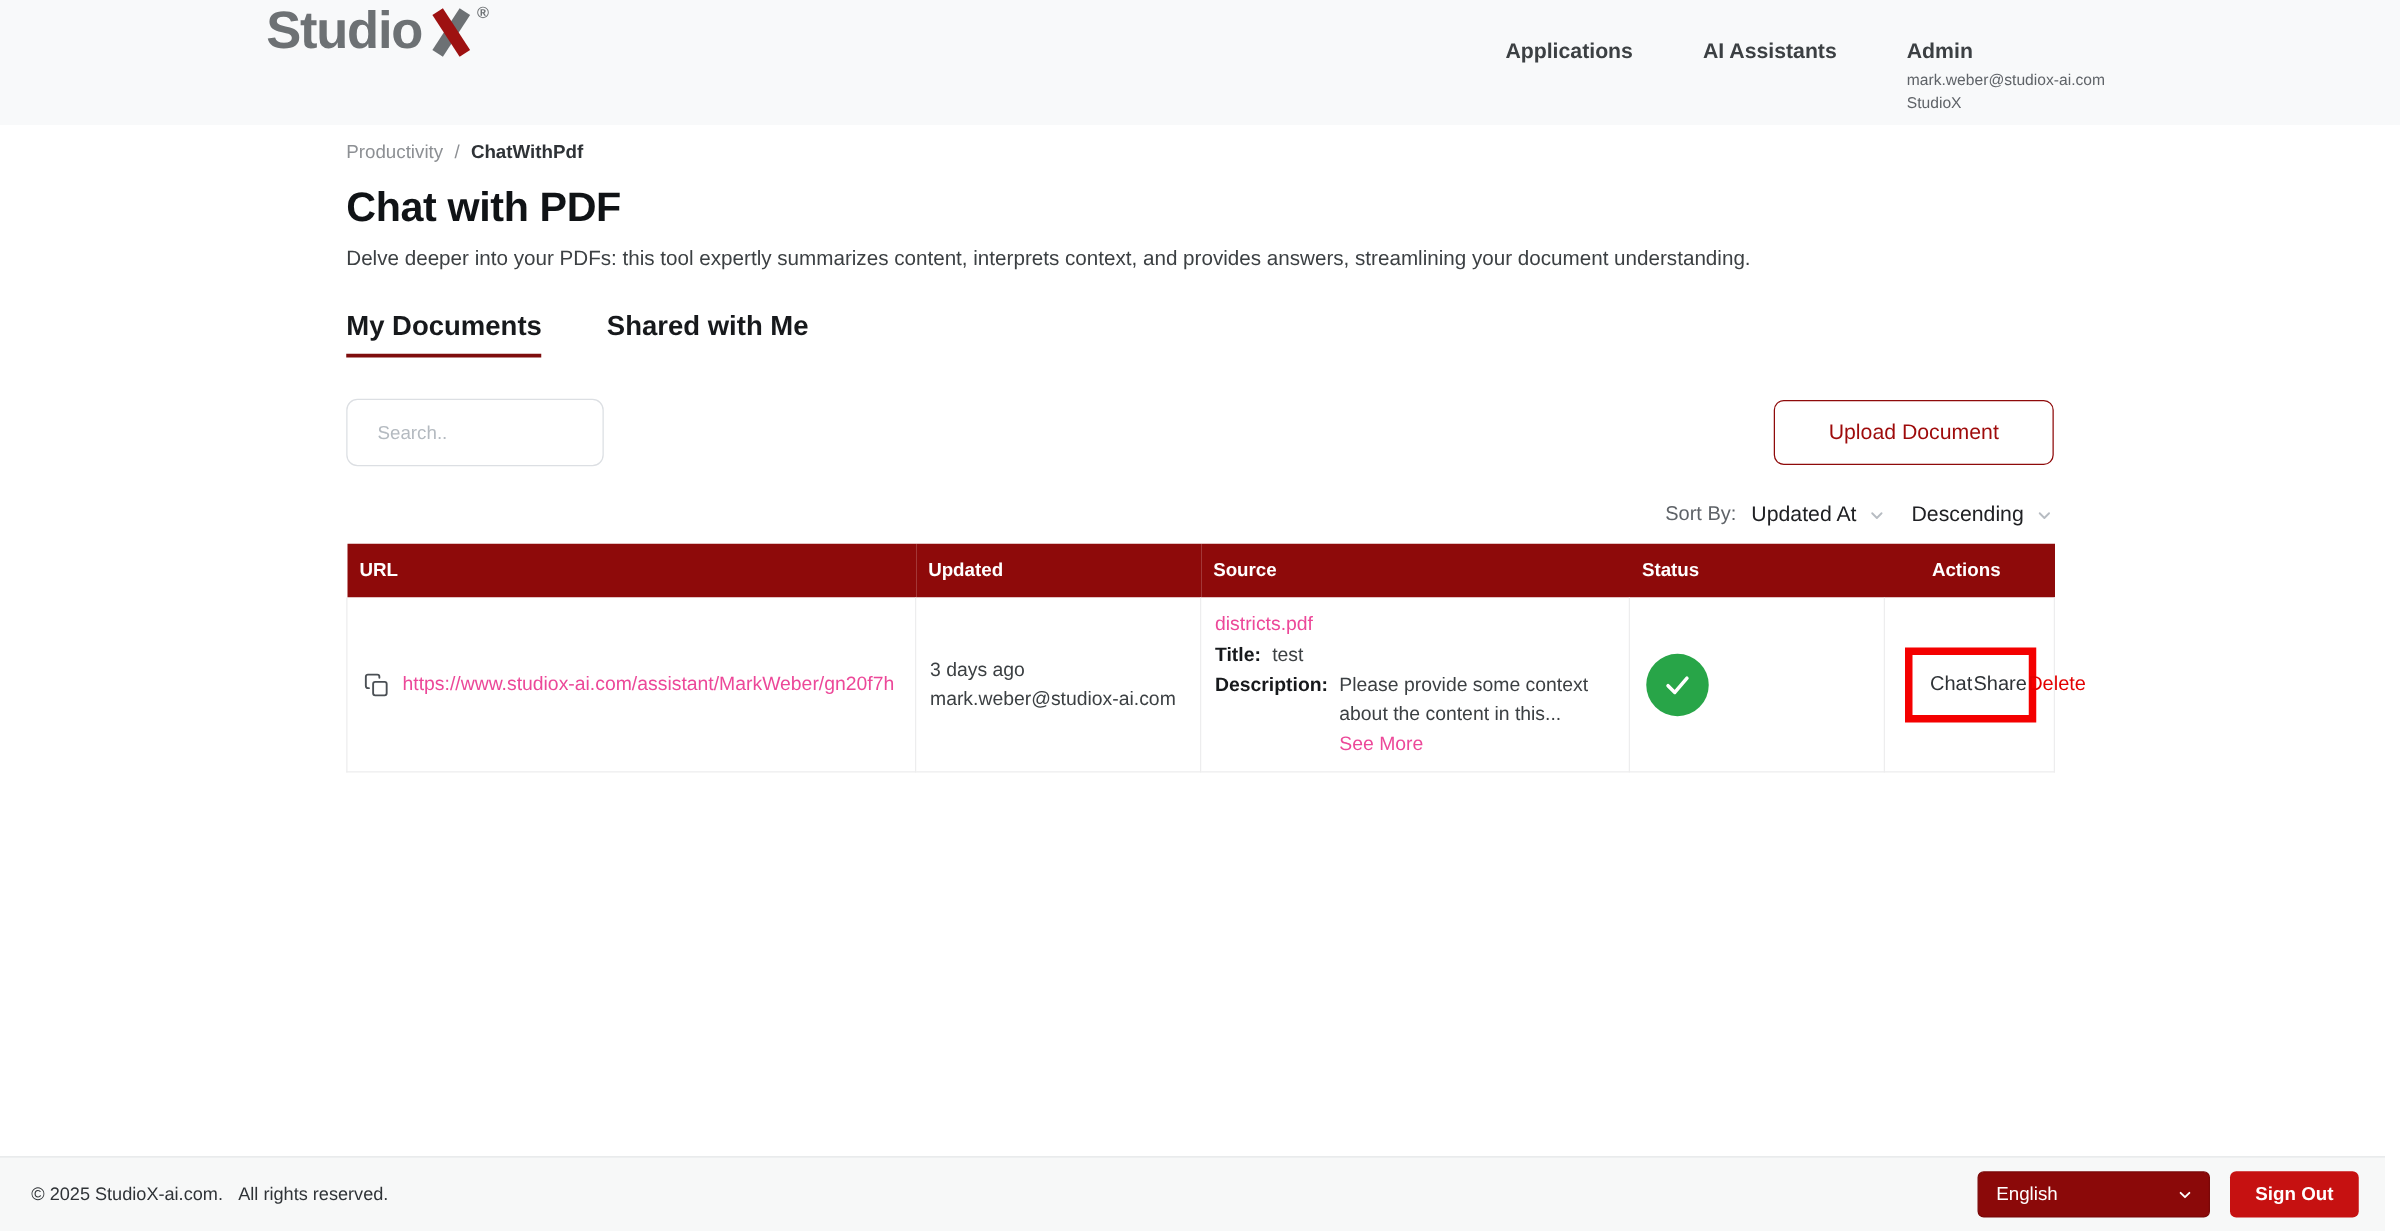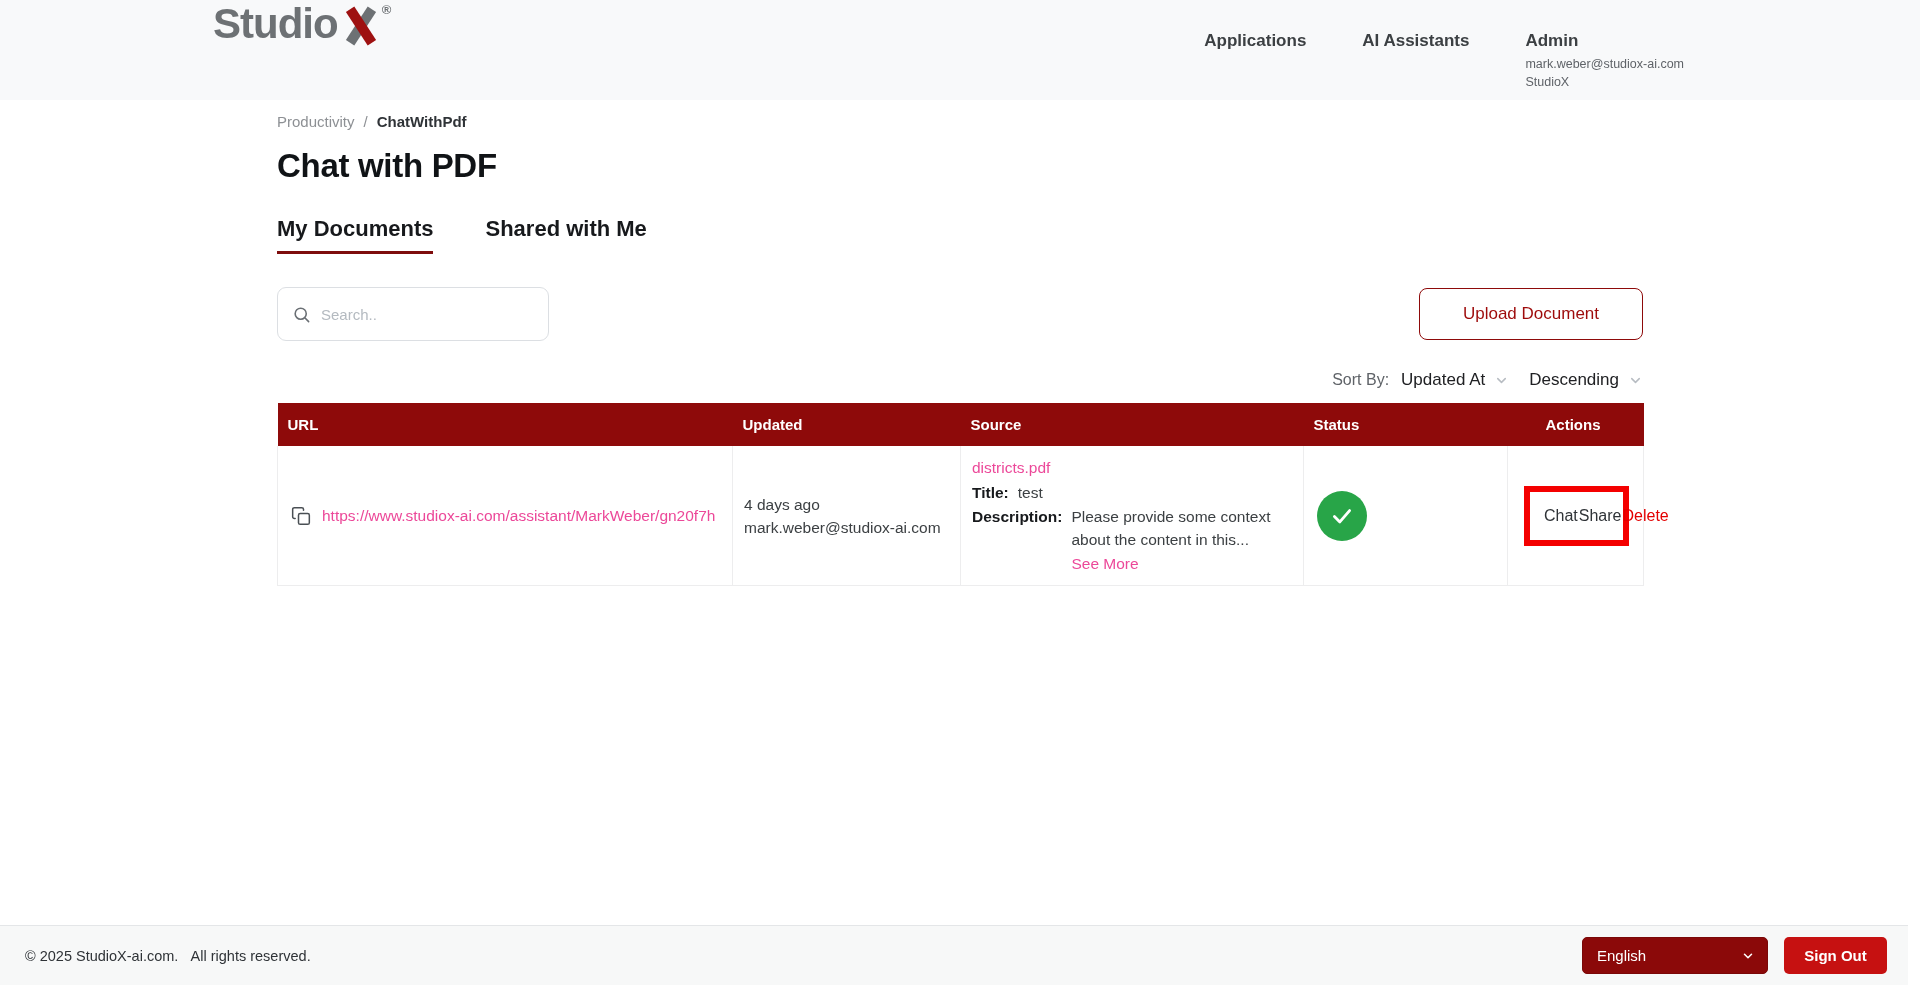--- a/index.html
+++ b/index.html
@@ -37,21 +37,21 @@
 
   .page-title { margin-top:17px; font-size:33px; font-weight:700; color:#101316; letter-spacing:-0.3px; }
   .page-desc { margin-top:13px; font-size:16.5px; color:#3c4043; }
 
   .tabs { margin-top:31px; display:flex; gap:52px; }
   .tab { font-size:22px; font-weight:700; color:#17191c; padding-bottom:9px; cursor:pointer; border-bottom:3px solid transparent; }
   .tab.active { border-bottom-color:#7e0d0d; }
 
   .toolbar { margin-top:33px; display:flex; justify-content:space-between; align-items:center; }
   .searchbox {
-    width:272px; height:54px; border:1px solid #dcdfe3; border-radius:9px; background:#fff;
+    width:206px; height:54px; border:1px solid #dcdfe3; border-radius:9px; background:#fff;
     display:flex; align-items:center; padding:0 14px; gap:10px;
   }
   .searchbox input { flex:1; border:none; outline:none; font-size:15px; color:#333; background:transparent;
     font-family:"Liberation Sans","DejaVu Sans",sans-serif; }
   .searchbox input::placeholder { color:#b4bac0; }
   .upload-btn {
     width:224px; height:52px; background:#fff; border:1.5px solid #8e0a0a; border-radius:8px;
     color:#9e0b0b; font-size:17px; display:flex; align-items:center; justify-content:center; cursor:pointer;
     font-family:"Liberation Sans","DejaVu Sans",sans-serif;
   }
@@ -143,20 +143,21 @@
 
 <main class="content">
 
   <nav class="breadcrumb">
     <span class="crumb-parent">Productivity</span>
     <span class="crumb-sep">/</span>
     <span class="crumb-current">ChatWithPdf</span>
   </nav>
 
   <h1 class="page-title">Chat with PDF</h1>
+  <p class="page-desc">Delve deeper into your PDFs: this tool expertly summarizes content, interprets context, and provides answers, streamlining your document understanding.</p>
 
   <div class="tabs">
     <div class="tab active">My Documents</div>
     <div class="tab">Shared with Me</div>
   </div>
 
   <div class="toolbar">
     <div class="searchbox">
       <svg class="search-icon" width="19" height="19" viewBox="0 0 24 24" fill="none" stroke="#6a6f74" stroke-width="2" stroke-linecap="round">
         <circle cx="11" cy="11" r="7"></circle>
@@ -206,21 +207,21 @@
           <div class="url-cell">
             <svg class="copy-icon" viewBox="0 0 24 24" fill="none" stroke="currentColor" stroke-width="1.8" stroke-linecap="round" stroke-linejoin="round">
               <rect x="9" y="9" width="13" height="13" rx="2"></rect>
               <path d="M5 15H4a2 2 0 0 1-2-2V4a2 2 0 0 1 2-2h9a2 2 0 0 1 2 2v1"></path>
             </svg>
             <a class="link url-link">https://www.studiox-ai.com/assistant/MarkWeber/gn20f7h</a>
           </div>
         </td>
         <td>
           <div class="updated-cell">
-            <div>4 days ago</div>
+            <div>3 days ago</div>
             <div>mark.weber@studiox-ai.com</div>
           </div>
         </td>
         <td style="vertical-align:top;">
           <div class="source-cell">
             <a class="link src-file">districts.pdf</a>
             <div class="src-row">
               <span class="src-label">Title:</span>
               <span class="src-value">test</span>
             </div>

